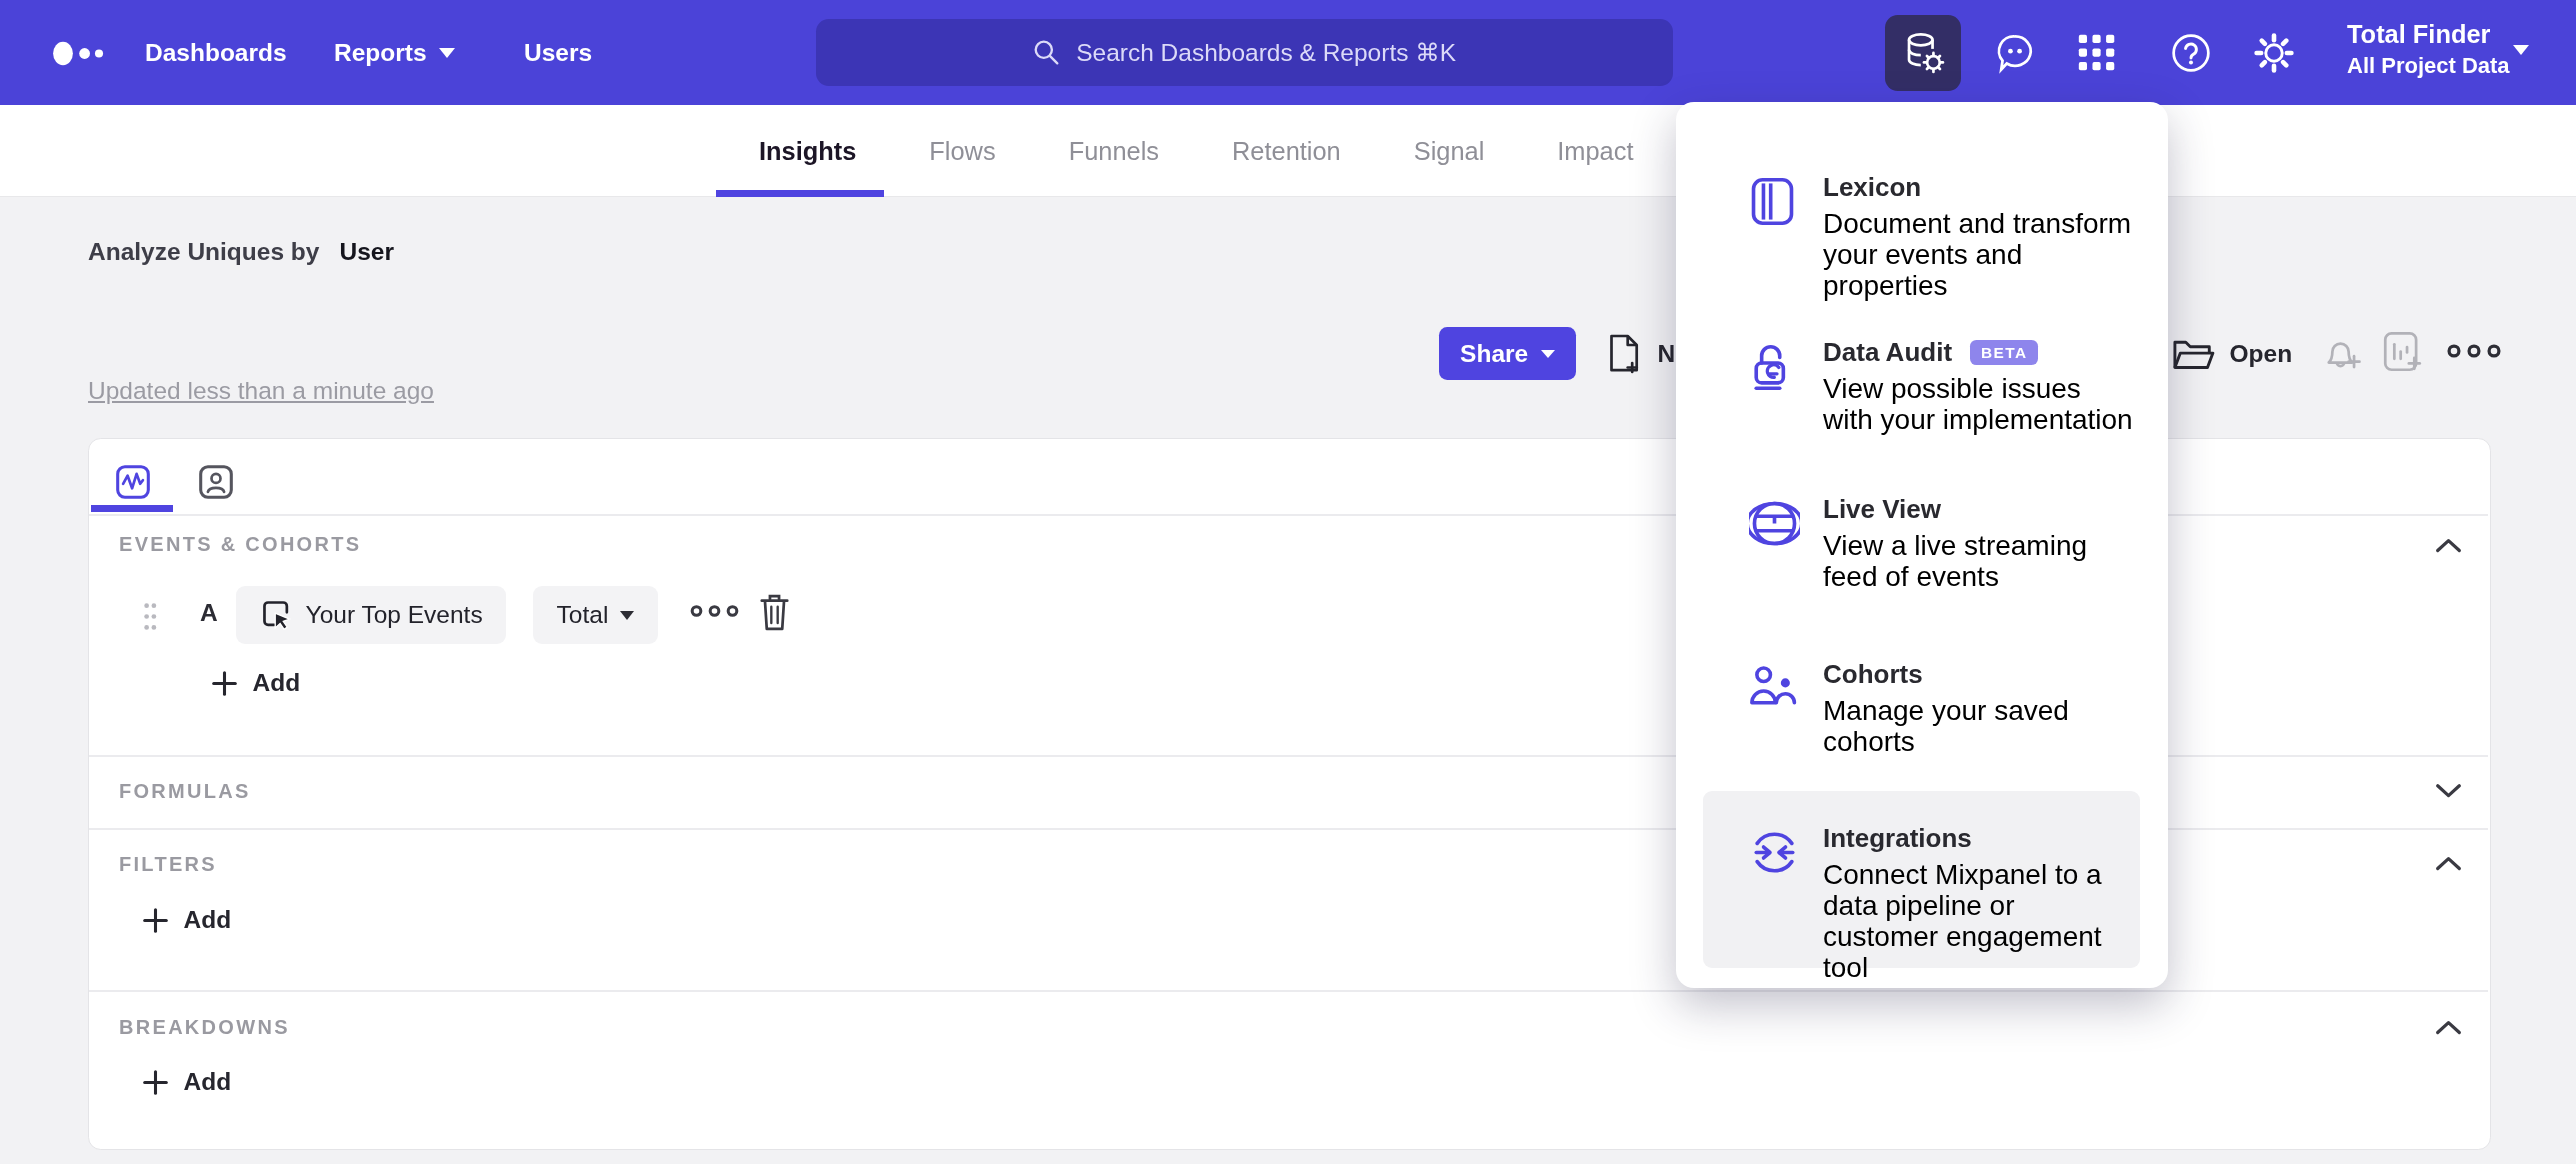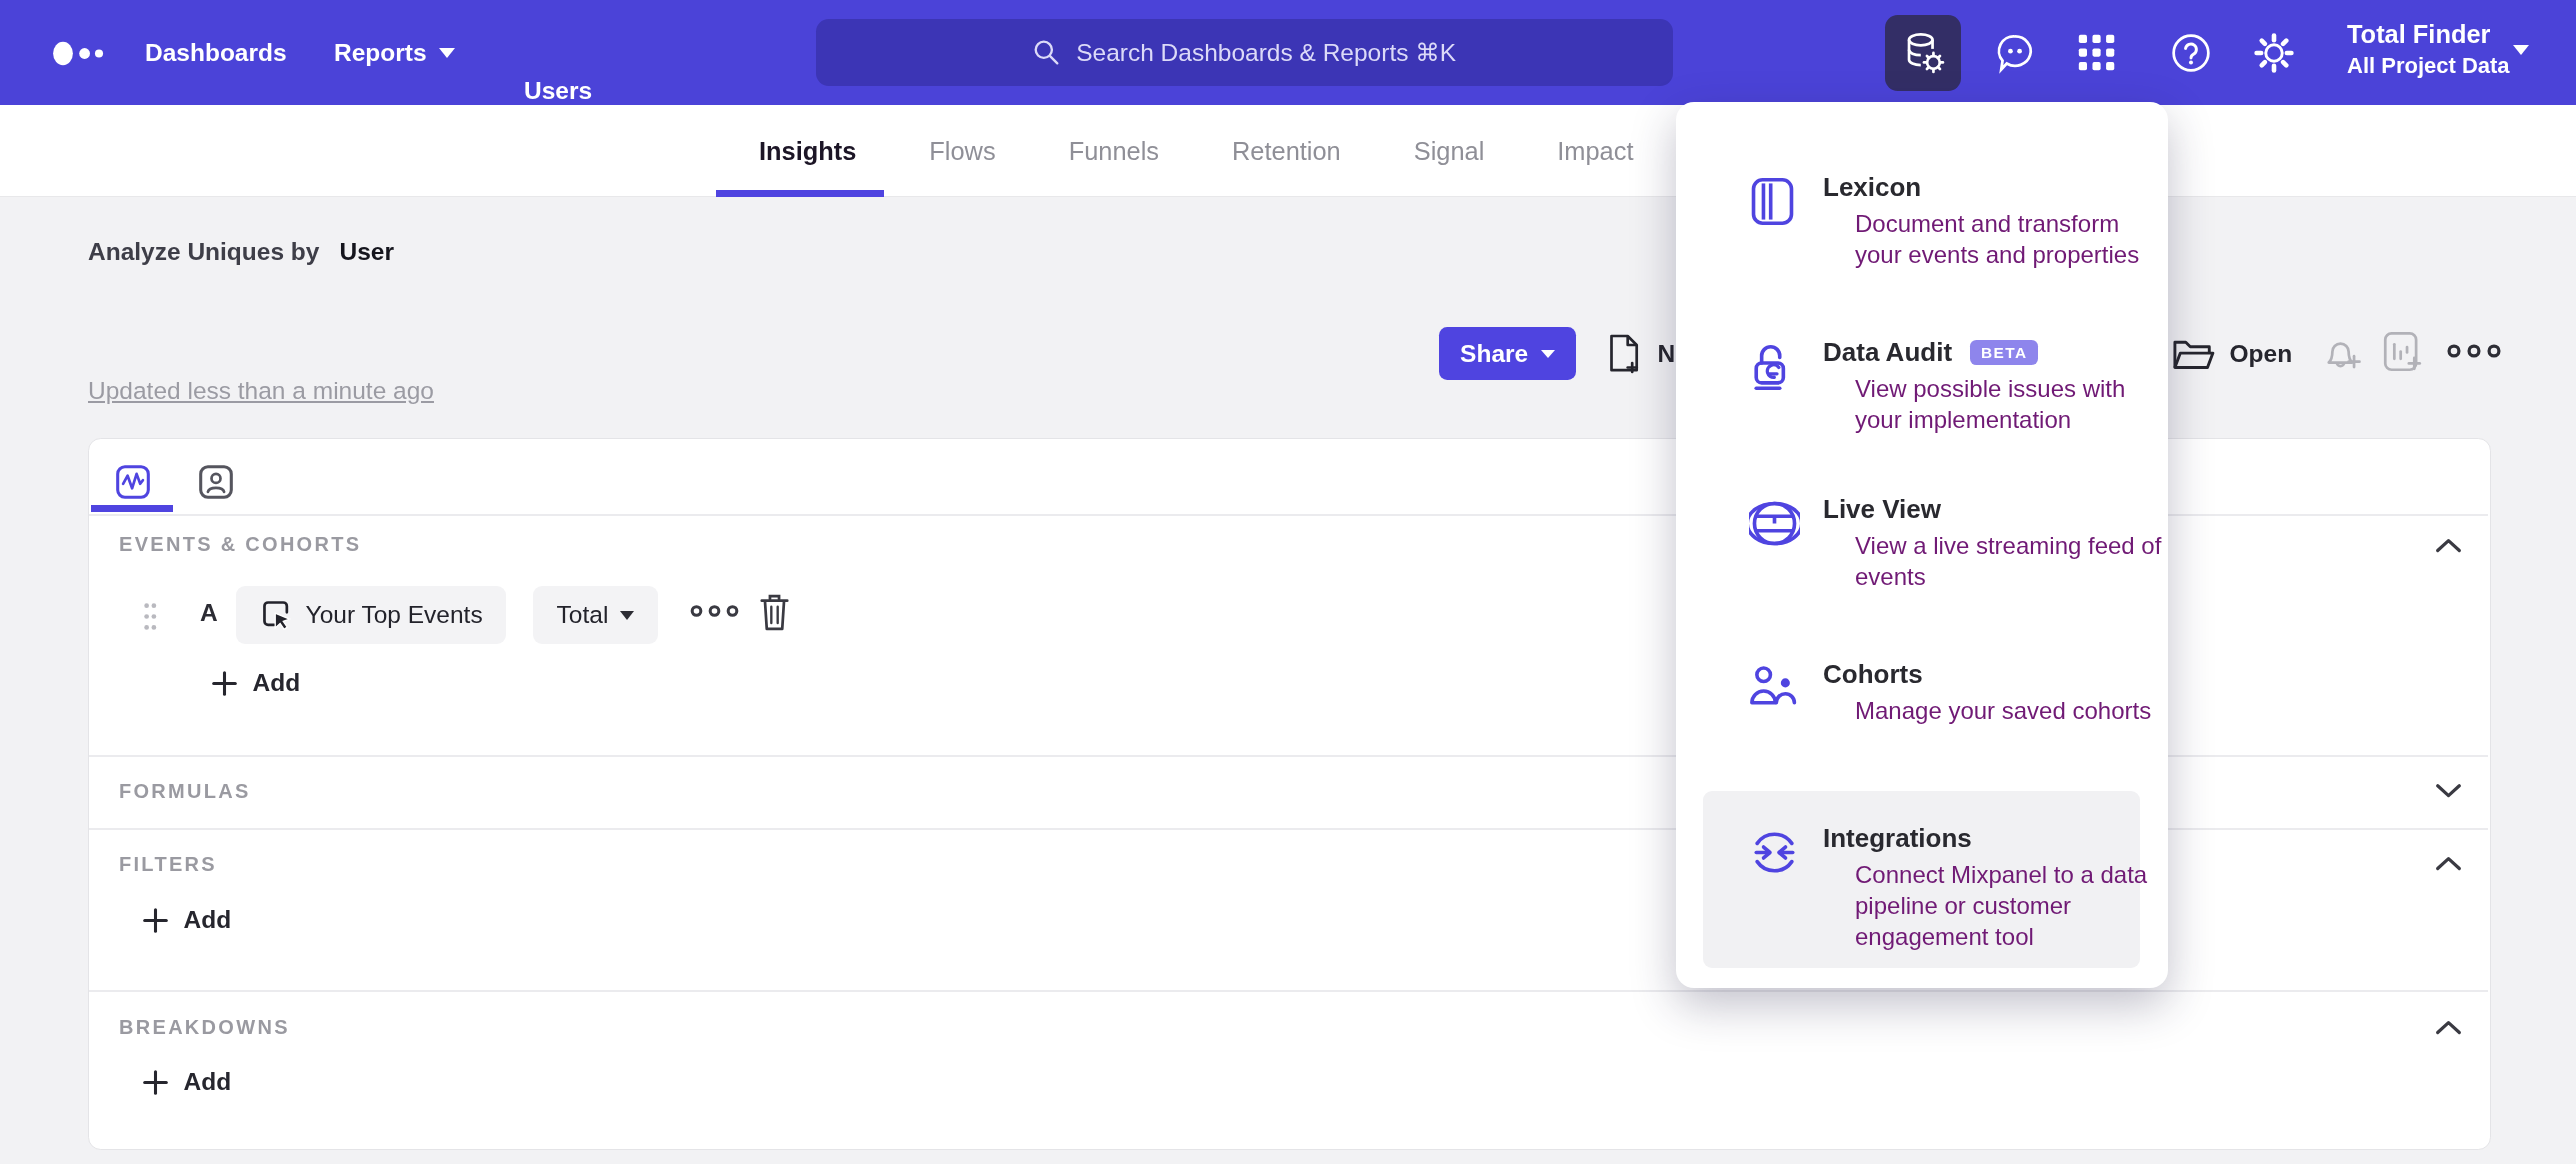--- a/index.html
+++ b/index.html
@@ -5,21 +5,21 @@
   * { margin:0; padding:0; box-sizing:border-box; }
   html,body { width:2576px; height:1165px; }
   body { font-family:"Liberation Sans", sans-serif; background:#f2f2f4; overflow:hidden; }
   #app { position:relative; width:2576px; height:1165px; }
 
   
   .nav { position:absolute; left:0; top:0; width:2576px; height:105px; background:#4b43d8; z-index:5; }
   .nav-logo { position:absolute; left:51px; top:40px; }
   .nav-link { position:absolute; top:0; height:105px; display:flex; align-items:center; gap:12.7px;
               color:#ffffff; font-size:24.5px; font-weight:600; cursor:pointer; }
-  .lnk-dash { left:145px; } .lnk-rep { left:334px; } .lnk-users { left:524px;align-items:flex-end; }
+  .lnk-dash { left:145px; } .lnk-rep { left:334px; } .lnk-users { left:524px; }
   .caret { width:0; height:0; border-left:8.2px solid transparent; border-right:8.2px solid transparent;
            border-top:10px solid #ffffff; display:inline-block; }
   .search { position:absolute; left:816px; top:19px; width:857px; height:67px; border-radius:12.7px;
             background:rgba(10,6,60,0.22); display:flex; align-items:center; justify-content:center; gap:16.3px;
             cursor:text; }
   .search span { color:#dcdaf8; font-size:24.5px; }
   .nav-tile { position:absolute; left:1885px; top:14.5px; width:76px; height:76px; border-radius:12.7px;
               background:#332e66; display:flex; align-items:center; justify-content:center; cursor:pointer; }
   .nav-ico { position:absolute; top:0; height:105px; display:flex; align-items:center; cursor:pointer; }
   .ico-bubble { left:1993px; } .ico-grid { left:2077px; } .ico-help { left:2170px; } .ico-gear { left:2252px; }
@@ -89,21 +89,21 @@
   
   .menu { position:absolute; left:1676px; top:102px; width:492px; height:886px; background:#ffffff;
           border-radius:18px; box-shadow:0 16.3px 45px rgba(35,32,70,0.28); z-index:20; }
   .mi { position:absolute; left:0; width:492px; cursor:pointer; }
   .mi-hl { position:absolute; left:27px; top:689px; width:437px; height:177px; background:#f1f1f3; border-radius:9px; }
   .mi .mico { position:absolute; left:73px; top:3.6px; }
   .mi .mtitle-row { position:absolute; left:147px; top:0; display:flex; align-items:center; gap:18px; }
   .mi .mtitle { font-size:26px; font-weight:700; color:#29292f; white-space:nowrap; }
   .beta { background:#8e85ec; color:#ffffff; font-size:15.4px; font-weight:700; letter-spacing:1.4px;
           padding:4.5px 11px; border-radius:6.3px; line-height:1; }
-  .mi .mdesc { position:absolute; left:147px; top:36px; width:313px; font-size:24px; line-height:31px; color:#701a75;margin-left:32px; }
+  .mi .mdesc { position:absolute; left:147px; top:36px; width:313px; font-size:28px; line-height:31px; color:#000000; }
   .mi1 { top:70px; } .mi2 { top:235px; } .mi3 { top:392px; } .mi4 { top:557px; } .mi5 { top:721px; }
 
   svg { display:block; }
 </style>
 </head>
 <body>
 
 <div id="app">
 
   <div class="nav">

